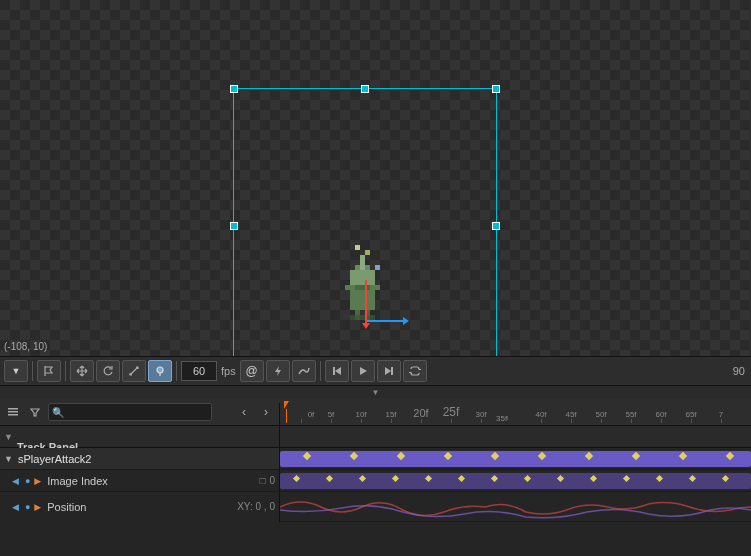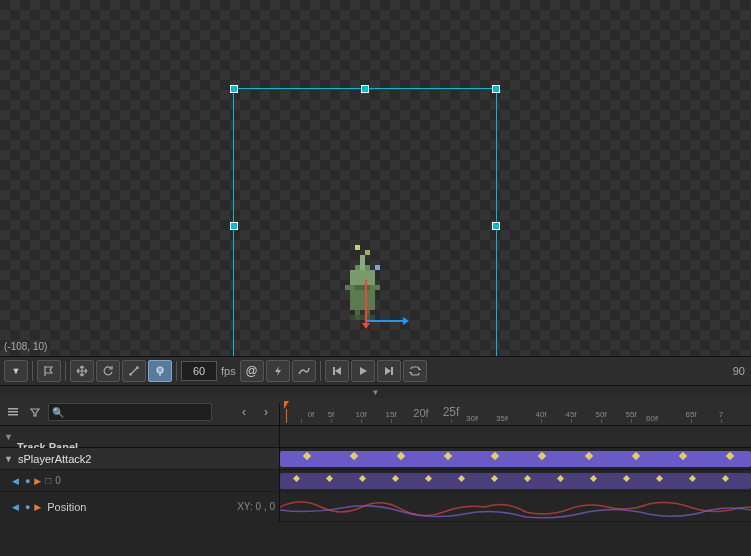--- a/index.html
+++ b/index.html
@@ -503,21 +503,21 @@
                 <div style="width:1px;height:4px;background:#555;"></div>
               </div>
               <div style="display: flex; flex-direction: column; align-items: center; width: 30px; flex-shrink: 0;">
                 <span style="font-size:11px;color:#888;">20f</span>
                 <div style="width:1px;height:4px;background:#555;"></div>
               </div>
               <div style="display: flex; flex-direction: column; align-items: center; width: 30px; flex-shrink: 0;">
                 <span style="font-size:12px;color:#888;">25f</span>
                 <div style="width:1px;height:4px;background:#555;"></div>
               </div>
-              <div style="display: flex; flex-direction: row; align-items: center; width: 30px; flex-shrink: 0;">
+              <div style="display: flex; flex-direction: column; align-items: center; width: 30px; flex-shrink: 0;">
                 <span style="font-size:8px;color:#888;">30f</span>
                 <div style="width:1px;height:4px;background:#555;"></div>
               </div>
               <div style="display: flex; flex-direction: row; align-items: center; width: 30px; flex-shrink: 0;">
                 <span style="font-size:8px;color:#888;">35f</span>
                 <div style="width:1px;height:4px;background:#555;"></div>
               </div>
               <div style="display: flex; flex-direction: column; align-items: center; width: 30px; flex-shrink: 0;">
                 <span style="font-size:8px;color:#888;">40f</span>
                 <div style="width:1px;height:4px;background:#555;"></div>
@@ -527,21 +527,21 @@
                 <div style="width:1px;height:4px;background:#555;"></div>
               </div>
               <div style="display: flex; flex-direction: column; align-items: center; width: 30px; flex-shrink: 0;">
                 <span style="font-size:8px;color:#888;">50f</span>
                 <div style="width:1px;height:4px;background:#555;"></div>
               </div>
               <div style="display: flex; flex-direction: column; align-items: center; width: 30px; flex-shrink: 0;">
                 <span style="font-size:8px;color:#888;">55f</span>
                 <div style="width:1px;height:4px;background:#555;"></div>
               </div>
-              <div style="display: flex; flex-direction: row; align-items: center; width: 30px; flex-shrink: 0;">
+              <div style="display: flex; flex-direction: column; align-items: center; width: 30px; flex-shrink: 0;">
                 <span style="font-size:8px;color:#888;">60f</span>
                 <div style="width:1px;height:4px;background:#555;"></div>
               </div>
               <div style="display: flex; flex-direction: column; align-items: center; width: 30px; flex-shrink: 0;">
                 <span style="font-size:8px;color:#888;">65f</span>
                 <div style="width:1px;height:4px;background:#555;"></div>
               </div>
               <div style="display: flex; flex-direction: column; align-items: center; width: 30px; flex-shrink: 0;">
                 <span style="font-size:8px;color:#888;">7</span>
                 <div style="width:1px;height:4px;background:#555;"></div>
@@ -587,20 +587,21 @@
         <div style="position:absolute;top:5px;left:85%;width:6px;height:6px;background:#e0d060;transform:rotate(45deg);"></div>
         <div style="position:absolute;top:5px;left:95%;width:6px;height:6px;background:#e0d060;transform:rotate(45deg);"></div>
       </div>
     </div>
 
     <div class="track-row">
       <div class="track-row-left child">
         <span style="color:#5a9fd4;font-size:9px;margin-right:2px;">◀</span>
         <span style="color:#5a9fd4;font-size:9px;">●</span>
         <span style="color:#e08040;font-size:9px;">▶</span>
+        <span style="font-size:11px;color:#ccc;flex:1;margin-left:2px;">Image Index</span>
         <span style="font-size:10px;color:#888;">□</span>
         <span style="font-size:10px;color:#888;">0</span>
       </div>
       <div class="track-row-timeline">
         <div style="position:absolute;left:0;top:3px;right:0;height:16px;background:#5a4a9e;border-radius:2px;opacity:0.7;"></div>
 
         <div style="position:absolute;top:6px;left:3%;width:5px;height:5px;background:#e0d060;transform:rotate(45deg);"></div>
         <div style="position:absolute;top:6px;left:10%;width:5px;height:5px;background:#e0d060;transform:rotate(45deg);"></div>
         <div style="position:absolute;top:6px;left:17%;width:5px;height:5px;background:#e0d060;transform:rotate(45deg);"></div>
         <div style="position:absolute;top:6px;left:24%;width:5px;height:5px;background:#e0d060;transform:rotate(45deg);"></div>

